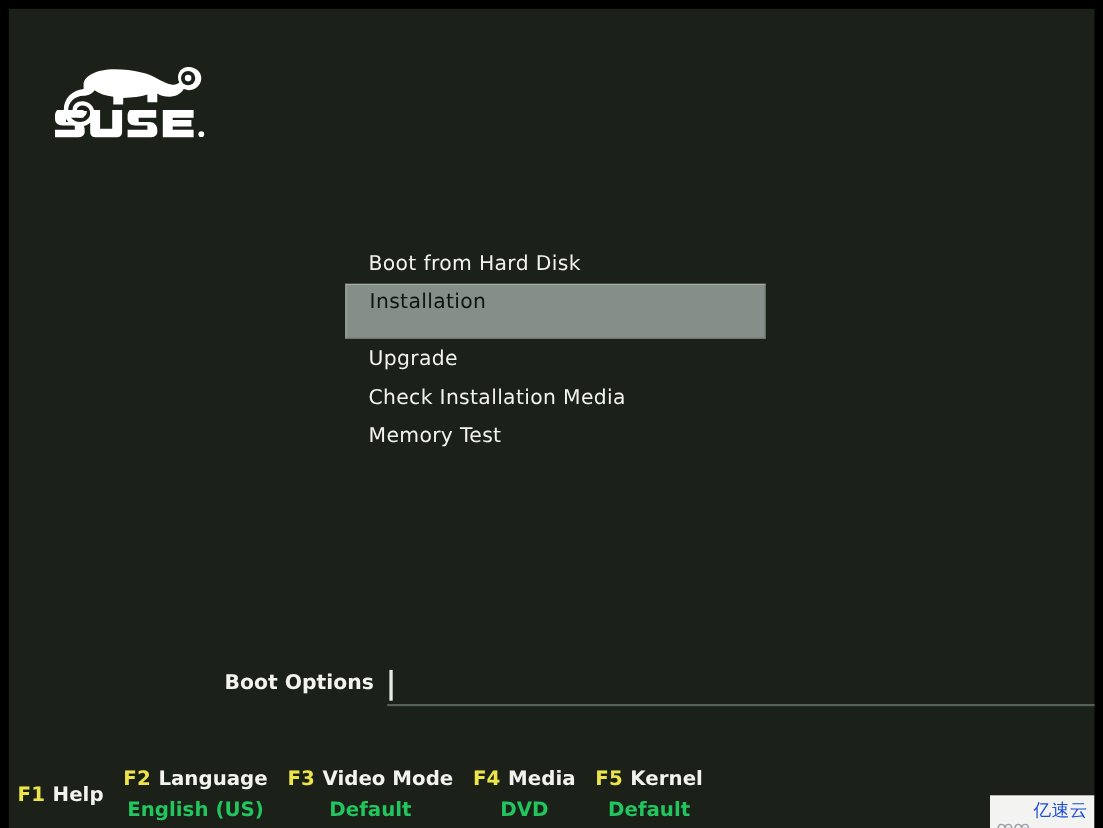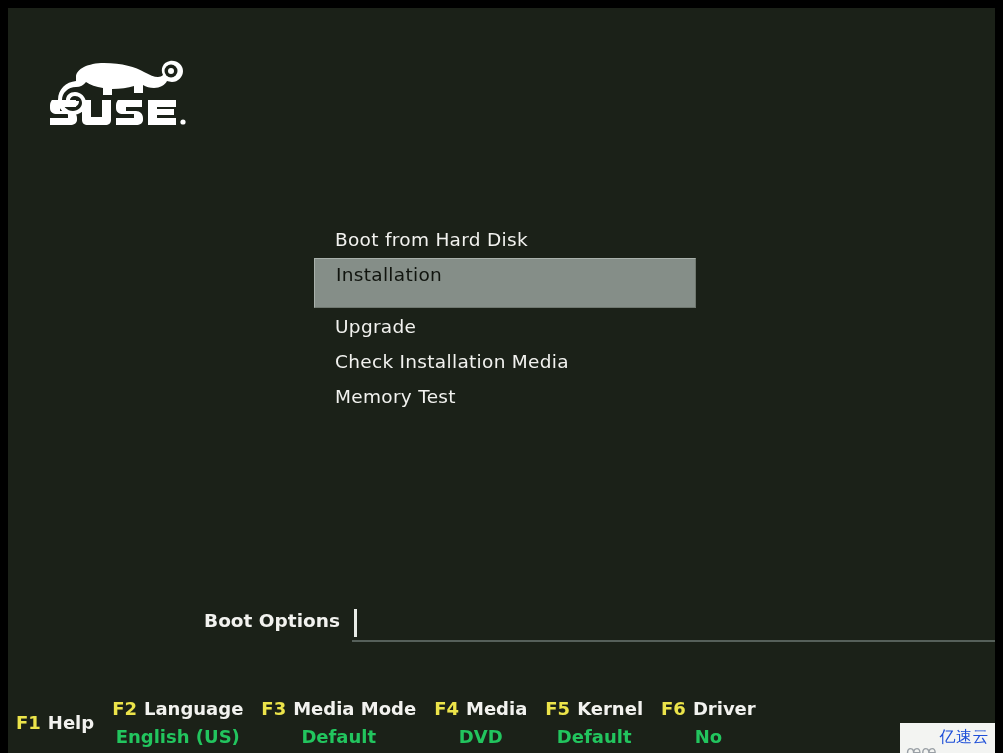--- a/index.html
+++ b/index.html
@@ -249,45 +249,39 @@
 
       <div class="fkey">
         <div class="fkey-top">
           <span class="fkey-code">F2</span><span class="fkey-label">Language</span>
         </div>
         <div class="fkey-value">English (US)</div>
       </div>
 
       <div class="fkey">
         <div class="fkey-top">
-          <span class="fkey-code">F3</span><span class="fkey-label">Media Mode</span>
+          <span class="fkey-code">F3</span><span class="fkey-label">Video Mode</span>
         </div>
         <div class="fkey-value">Default</div>
       </div>
 
       <div class="fkey">
         <div class="fkey-top">
           <span class="fkey-code">F4</span><span class="fkey-label">Media</span>
         </div>
         <div class="fkey-value">DVD</div>
       </div>
 
       <div class="fkey">
         <div class="fkey-top">
           <span class="fkey-code">F5</span><span class="fkey-label">Kernel</span>
         </div>
         <div class="fkey-value">Default</div>
       </div>
 
-      <div class="fkey">
-        <div class="fkey-top">
-          <span class="fkey-code">F6</span><span class="fkey-label">Driver</span>
-        </div>
-        <div class="fkey-value">No</div>
-      </div>
     </div>
 
     <div id="watermark">
       <span id="watermark-mark">œœ</span>
       <span id="watermark-text">亿速云</span>
     </div>
 
   </div>
 </div>
 

